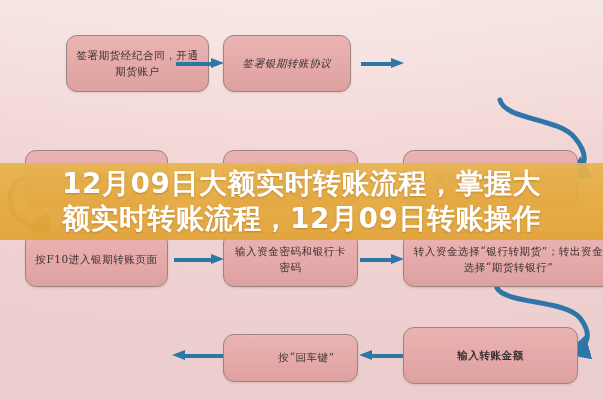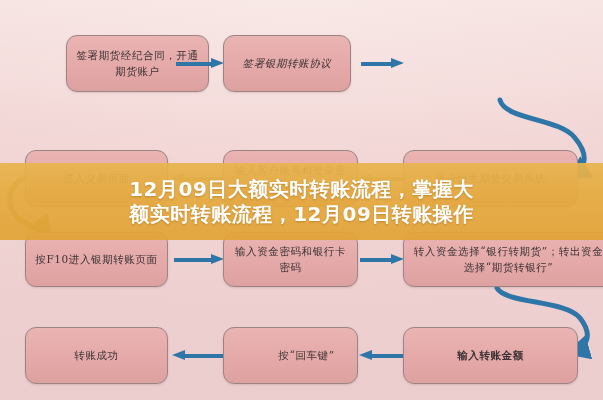--- a/index.html
+++ b/index.html
@@ -60,21 +60,21 @@
   .banner{
     position:absolute;left:0;width:603px;
     background:linear-gradient(180deg,#e8b44e 0%,#e5ab3f 40%,#e2a336 100%);
     opacity:.93;
   }
   .banner-text{
     position:absolute;left:0;width:603px;
     display:flex;flex-direction:column;align-items:center;justify-content:center;
     color:#ffffff;
     font-weight:bold;
-    font-size:20px;
+    font-size:28px;
     line-height:1.22;
     letter-spacing:.5px;
     text-shadow:0 1px 2px rgba(120,70,10,.35);
     font-family:"DejaVu Sans","Liberation Sans",sans-serif;
     white-space:nowrap;
   }
   .banner-text .ln{display:block;}
 </style>
 </head>
 <body>
@@ -143,28 +143,25 @@
     <span>输入资金密码和银行卡密码</span>
   </div>
   <div class="arrow right" style="left:360px;top:255px;width:44px;">
     <div class="shaft"></div>
       <div class="head"></div>
   </div>
   <div class="node" style="left:403px;top:232px;width:211px;height:55px;">
     <span>转入资金选择“银行转期货”；转出资金选择“期货转银行”</span>
   </div>
 
-  <div class="node" style="left:25px;top:327px;width:143px;height:57px;">
-    <span>转账成功</span>
-  </div>
   <div class="arrow left" style="left:172px;top:351px;width:51px;">
     <div class="shaft"></div>
       <div class="head"></div>
   </div>
-  <div class="node" style="left:223px;top:327px;width:135px;height:57px;padding-left:39px;">
+  <div class="node" style="left:223px;top:334px;width:135px;height:48px;padding-left:39px;">
     <span>按“回车键”</span>
   </div>
   <div class="arrow left" style="left:359px;top:351px;width:45px;">
     <div class="shaft"></div>
       <div class="head"></div>
   </div>
   <div class="node" style="left:403px;top:327px;width:175px;height:57px;font-weight:bold;">
     <span>输入转账金额</span>
   </div>
 

